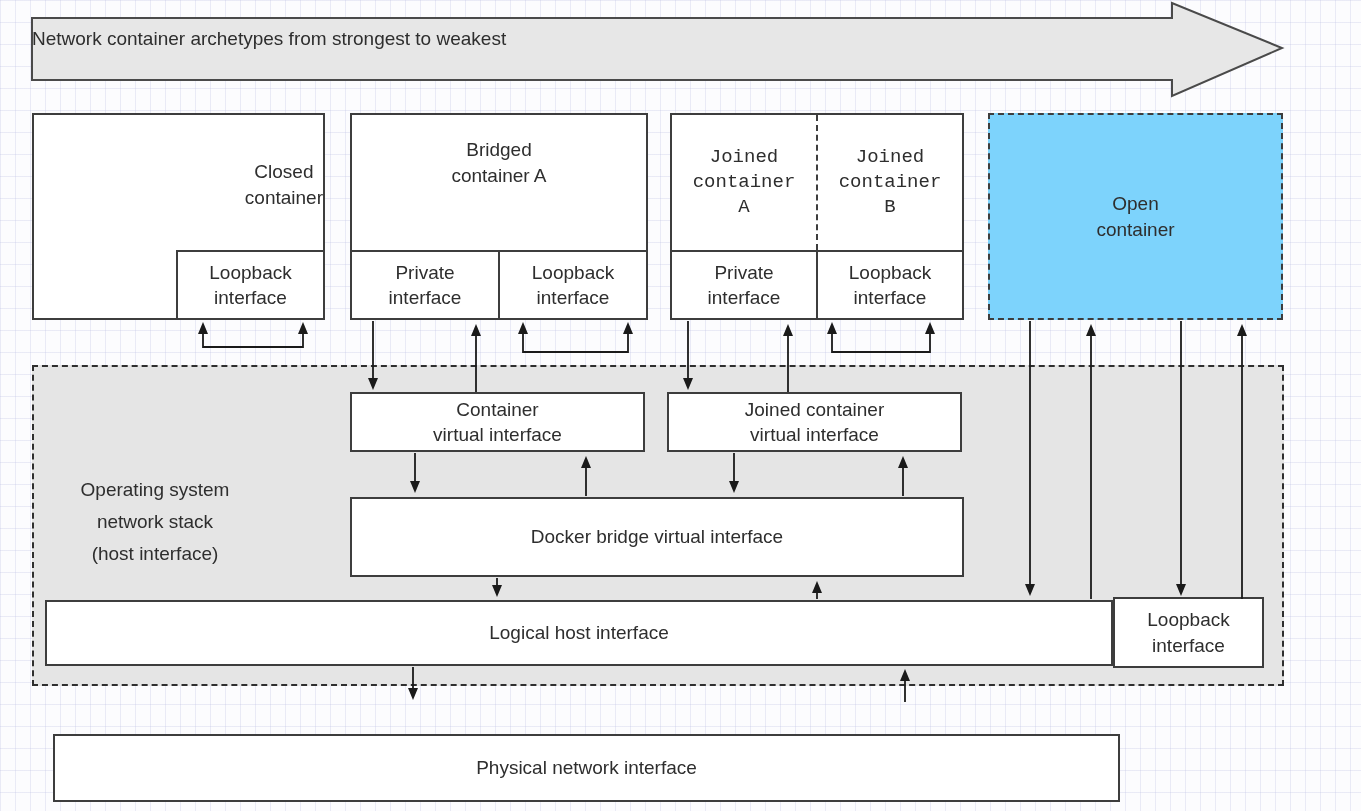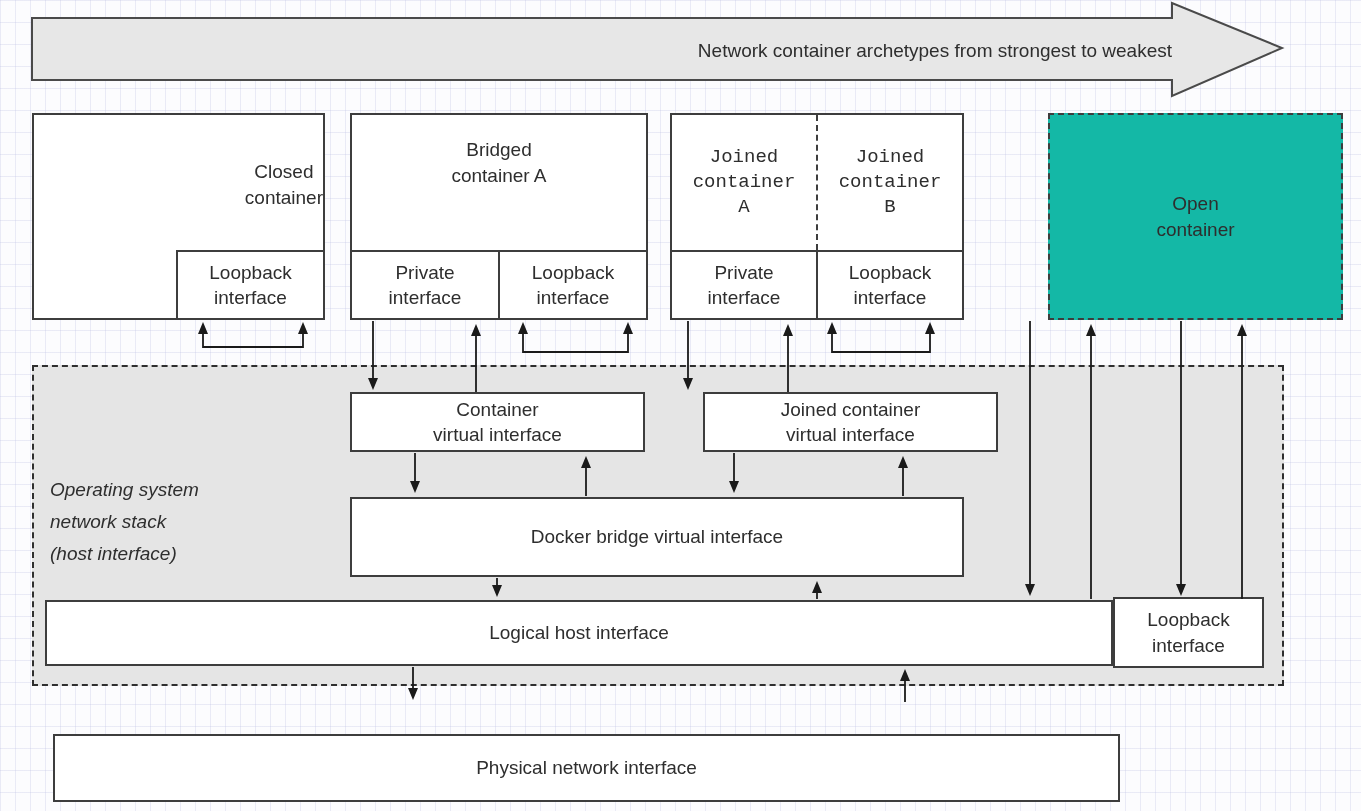--- a/index.html
+++ b/index.html
@@ -30,22 +30,22 @@
     white-space:pre-line;
     text-align:center;
     font-size:19px;
     line-height:1.32;
     color:var(--text);
   }
   
   #banner-svg{left:0;top:0;width:1361px;height:100px;z-index:2;}
   .banner-shape{fill:var(--banner-fill);stroke:#4a4a4a;stroke-width:2px;}
   .banner-text{
-    left:32px;top:16px;width:1140px;height:70px;
-    display:flex;align-items:center;justify-content:flex-end;
+    left:32px;top:4px;width:1140px;height:70px;
+    display:flex;align-items:center;justify-content:flex-start;
     z-index:3;
   }
   
   .container-box{
     top:113px;height:207px;
     background:#fff;
     border:2px solid var(--box-border);
     display:flex;flex-direction:column;
     z-index:3;
   }
@@ -58,38 +58,38 @@
   .corner-box{
     position:absolute;right:-2px;bottom:-2px;width:149px;height:70px;
     background:#fff;border:2px solid var(--box-border);
     display:flex;align-items:center;justify-content:center;
   }
   #bridged-container{left:350px;width:298px;gap:40px;}
   #joined-container{left:670px;width:294px;}
   .split-body{flex:1;display:flex;}
   .split-half{flex:1;display:flex;align-items:center;justify-content:center;font-family:Liberation Mono, monospace;}
   .split-half.dashed-divider{border-left:2px dashed var(--box-border);}
-  #open-container{left:1048px;width:295px;border:2px dashed var(--box-border);background:#14b8a6;}
+  #open-container{left:988px;width:295px;border:2px dashed var(--box-border);background:#7dd3fc;}
   #open-container .cbody{flex:1;}
   
   #os-region{
     left:32px;top:365px;width:1252px;height:321px;
     background:var(--region-fill);
     border:2px dashed #2f2f2f;
     z-index:1;
   }
-  #os-label{left:50px;top:474px;width:240px;text-align:left;line-height:1.68;z-index:2;font-style:italic;}
+  #os-label{left:35px;top:474px;width:240px;text-align:center;line-height:1.68;z-index:2;}
   
   .inner-box{
     background:#fff;border:2px solid var(--box-border);
     display:flex;align-items:center;justify-content:center;
     z-index:3;
   }
   #cvi-box{left:350px;top:392px;width:295px;height:60px;}
-  #jcvi-box{left:703px;top:392px;width:295px;height:60px;}
+  #jcvi-box{left:667px;top:392px;width:295px;height:60px;}
   #bridge-box{left:350px;top:497px;width:614px;height:80px;}
   #logical-box{left:45px;top:600px;width:1068px;height:66px;}
   #host-loopback-box{left:1113px;top:597px;width:151px;height:71px;z-index:4;}
   #physical-box{left:53px;top:734px;width:1067px;height:68px;}
   
   #connectors{left:0;top:0;width:1361px;height:811px;z-index:6;pointer-events:none;}
   .cline{stroke:var(--line);stroke-width:1.8px;fill:none;}
   .chead{fill:var(--line);stroke:none;}
 </style>
 </head>

